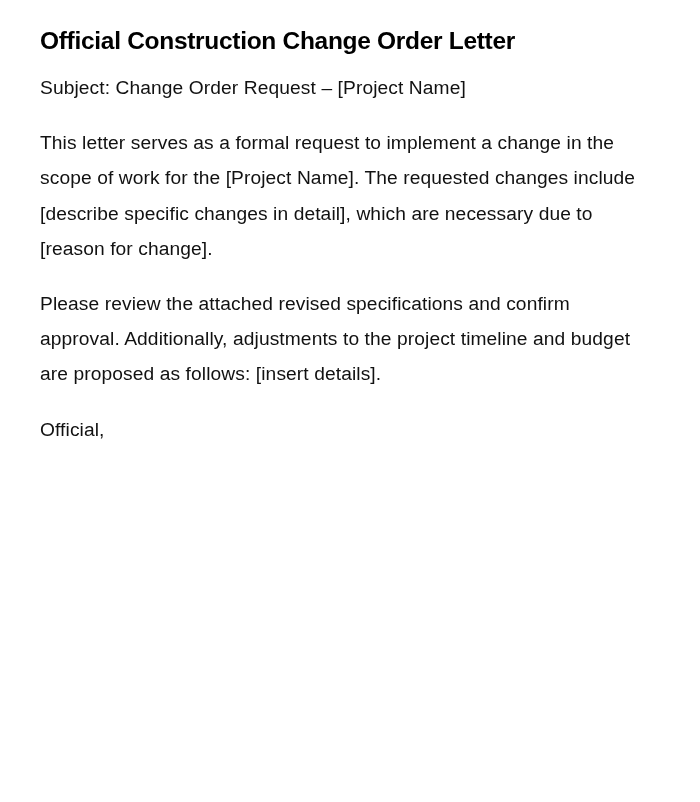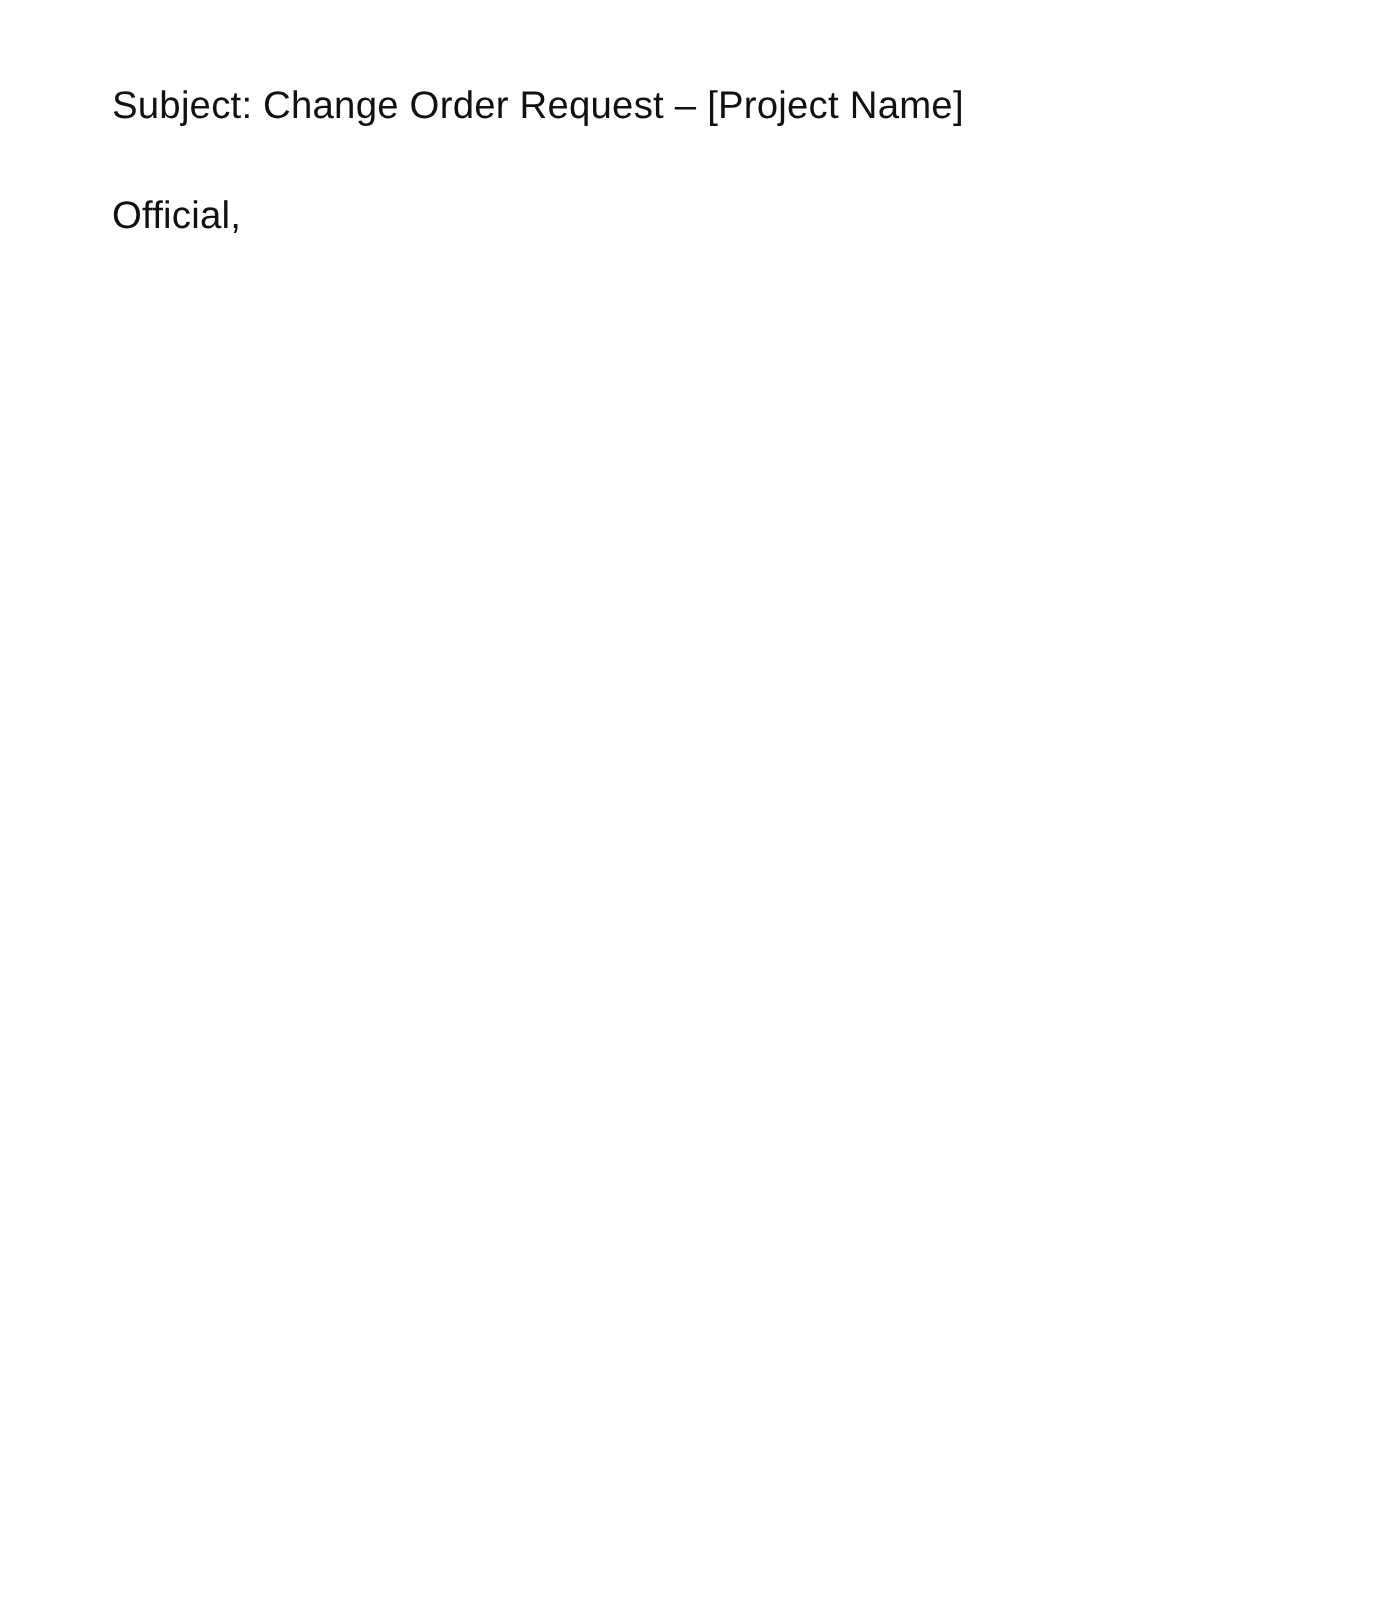--- a/index.html
+++ b/index.html
@@ -24,35 +24,38 @@
       font-size: 24.5px;
       font-weight: bold;
       letter-spacing: -0.3px;
       margin: 0;
       line-height: 34px;
       color: #000000;
     }
     .para {
       font-size: 19.2px;
       line-height: 35.2px;
-      margin: 16px;
+      margin: 0;
       letter-spacing: 0.1px;
     }
     .subject { margin-top: 12px; }
     .gap { margin-top: 20px; }
     .body-para { max-width: 600px; }
   </style>
 </head>
 <body>
 
 <div class="page">
+  <h1 class="title">Official Construction Change Order Letter</h1>
 
   <p class="para subject">Subject: Change Order Request – [Project Name]</p>
 
 
+  <p class="para gap body-para">This letter serves as a formal request to implement a change in the scope of work for the [Project Name]. The requested changes include [describe specific changes in detail], which are necessary due to [reason for change].</p>
 
+  <p class="para gap body-para">Please review the attached revised specifications and confirm approval. Additionally, adjustments to the project timeline and budget are proposed as follows: [insert details].</p>
 
 
   <p class="para gap">Official,</p>
 
 
 
 </div>
 
 </body></html>

